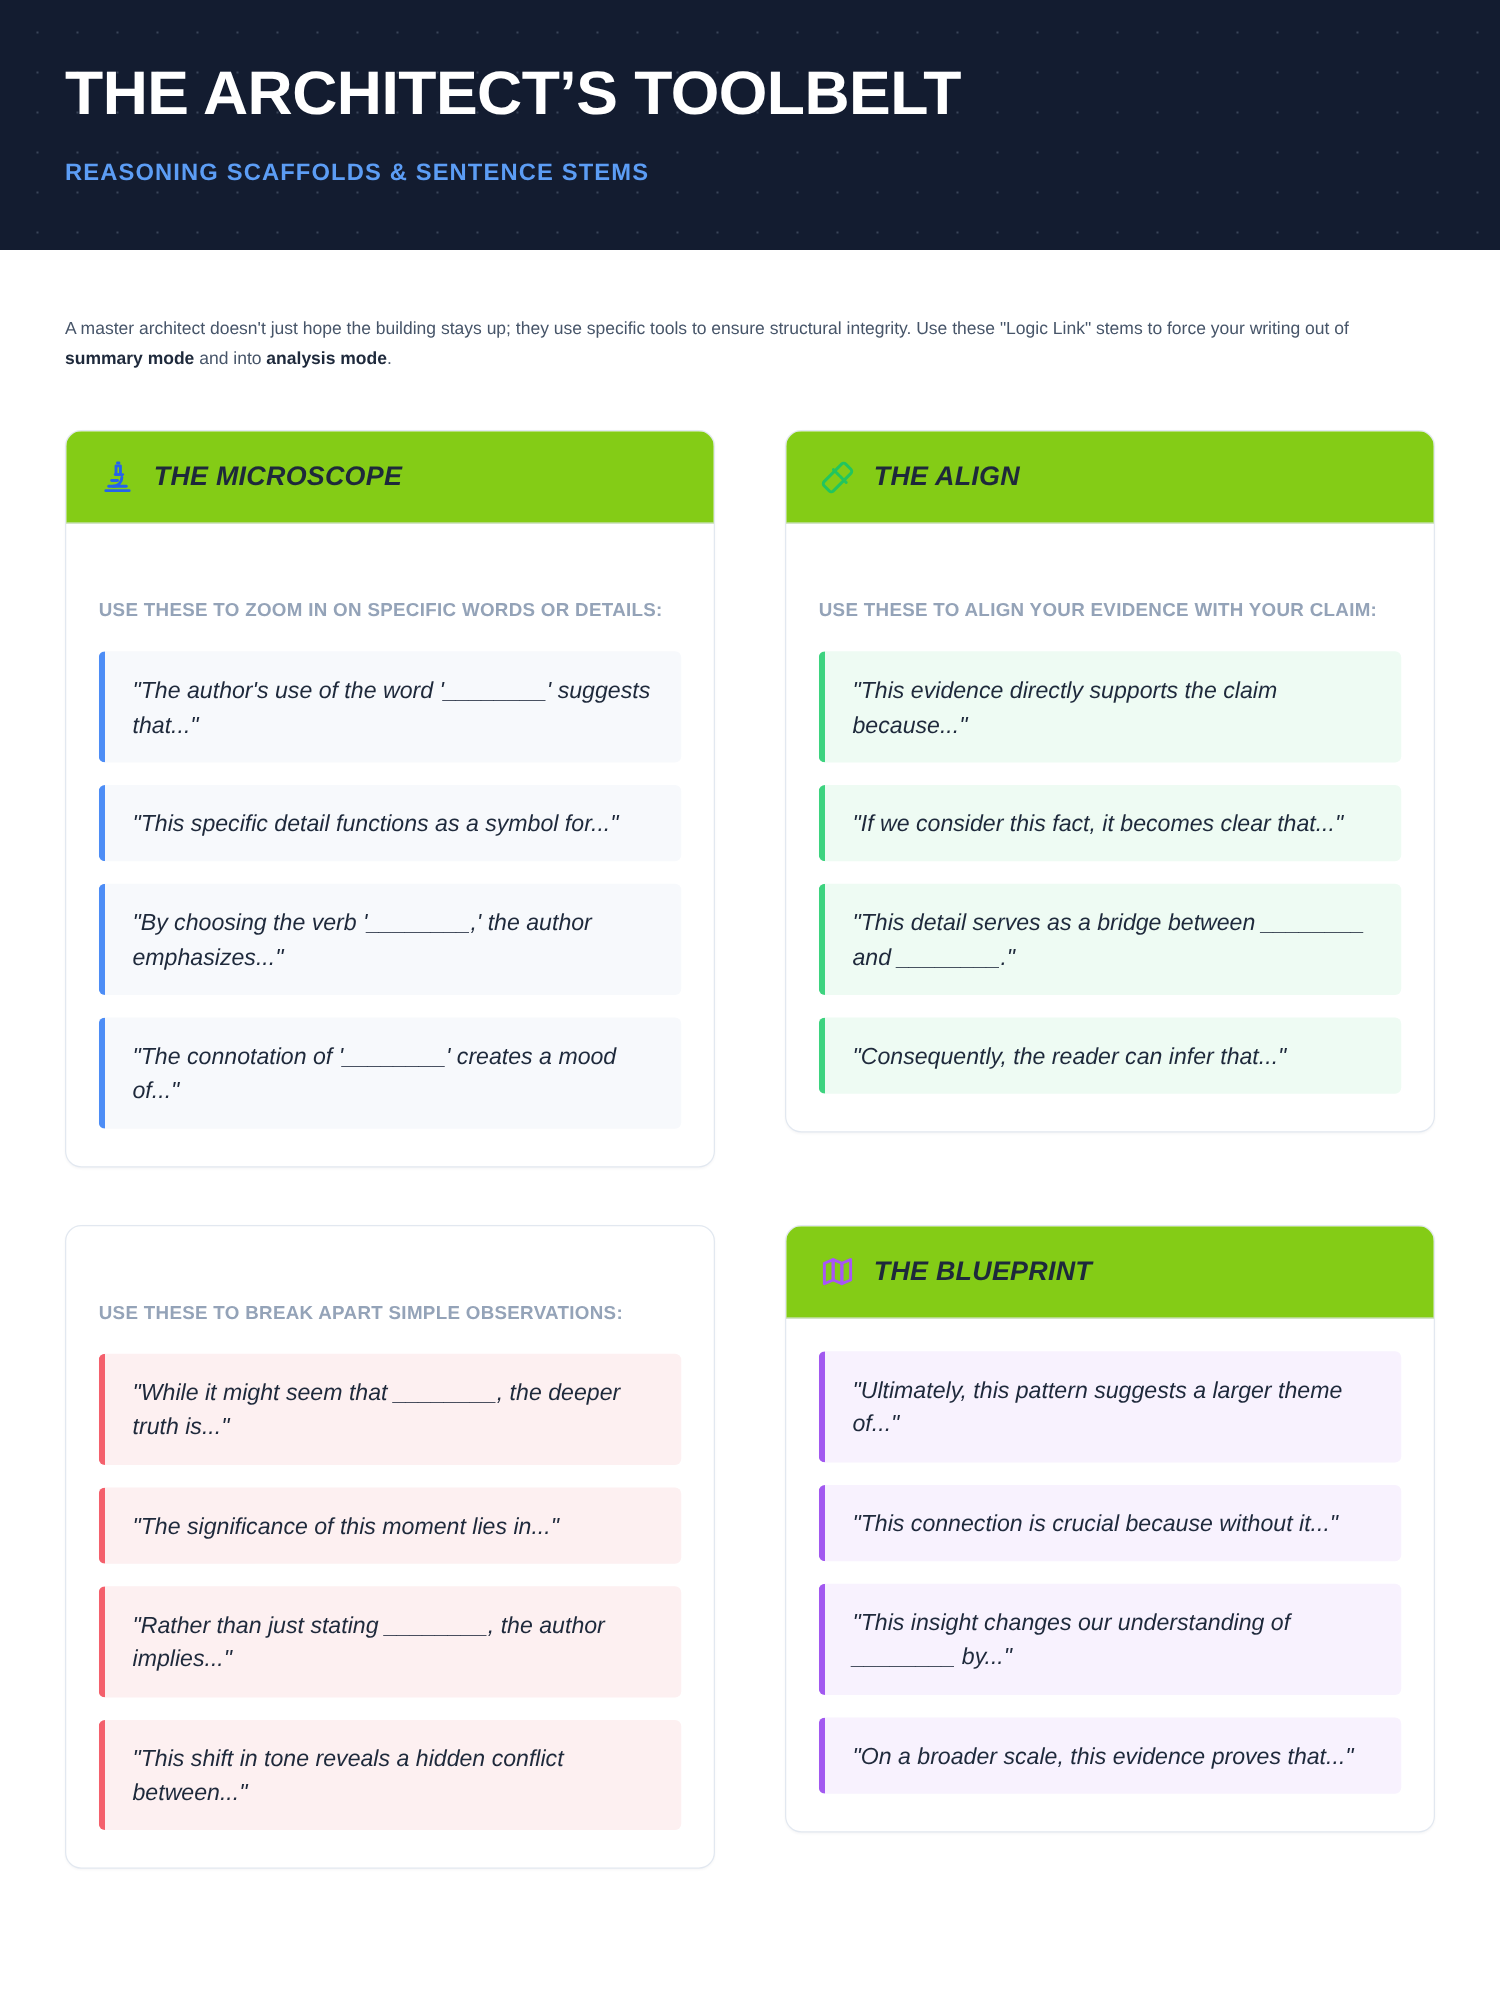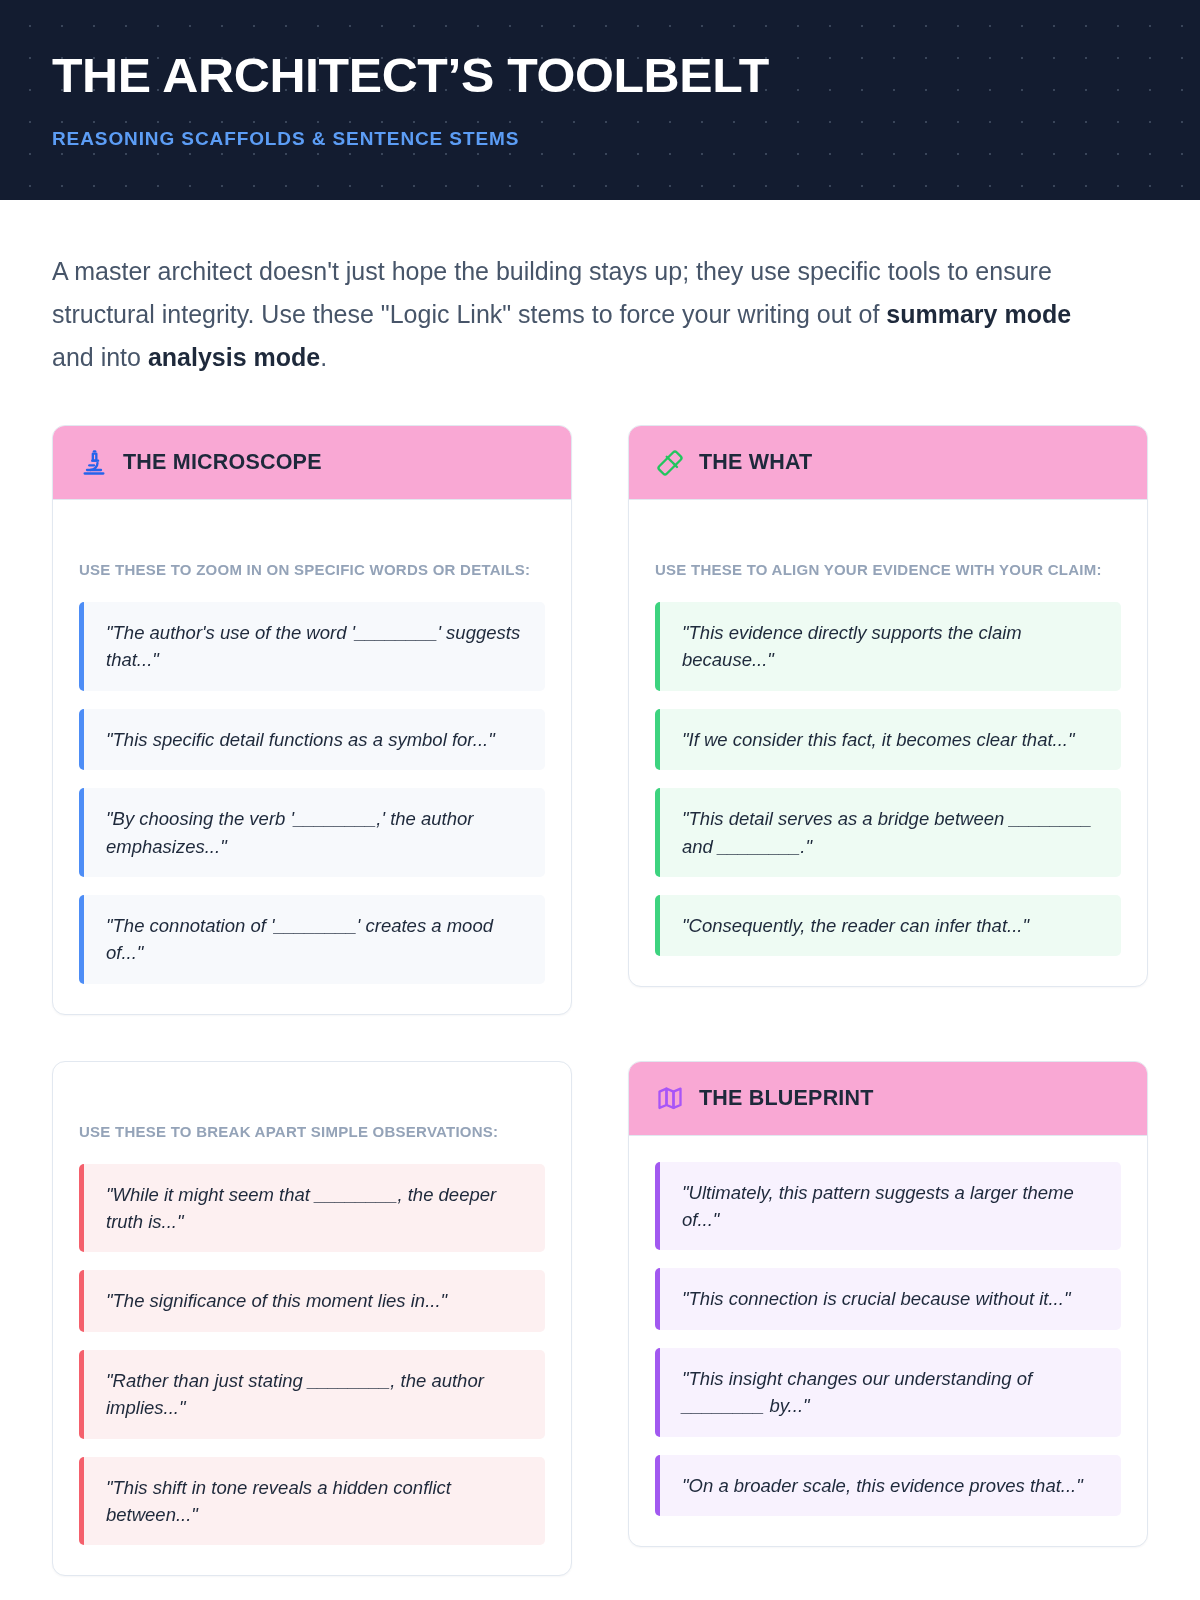--- a/index.html
+++ b/index.html
@@ -52,21 +52,21 @@
     color: #5c9df5;
     white-space: nowrap;
   }
 
   
   .intro {
     padding: 50px 52px 0 52px;
   }
 
   .intro p {
-    font-size: 25px;
+    font-size: 14px;
     line-height: 1.72;
     color: #475569;
     max-width: 1060px;
     font-weight: 400;
   }
 
   .intro b { font-weight: 700; color: #1e293b; }
 
   
   .cards-grid {
@@ -85,22 +85,23 @@
     border-radius: 13px;
     overflow: hidden;
     box-shadow: 0 1px 2px rgba(15, 23, 42, 0.04);
   }
 
   .card-head {
     display: flex;
     align-items: center;
     gap: 15px;
     padding: 22px 26px;
-    background: #f9a8d4;
+    background: #84cc16;
     border-bottom: 1px solid #e2e8f0;
+    font-style: italic;
   }
 
   .card-icon {
     width: 29px;
     height: 29px;
     flex: 0 0 29px;
     display: flex;
     align-items: center;
     justify-content: center;
   }
@@ -192,21 +193,21 @@
     <div class="card-head">
       <span class="card-icon">
         <svg width="28" height="28" viewBox="0 0 24 24" fill="none" stroke="#22c55e" stroke-width="2" stroke-linecap="round" stroke-linejoin="round">
           <rect x="1.5" y="7.5" width="21" height="9" rx="2" transform="rotate(-45 12 12)"></rect>
           <path d="M9.2 6.6l1.6 1.6"></path>
             <path d="M11.6 9l1.6 1.6"></path>
           <path d="M14 11.4l1.6 1.6"></path>
             <path d="M16.4 13.8l1.6 1.6"></path>
         </svg>
       </span>
-      <h2 class="card-title">THE WHAT</h2>
+      <h2 class="card-title">THE ALIGN</h2>
     </div>
     <div class="card-body">
       <div class="card-label">USE THESE TO ALIGN YOUR EVIDENCE WITH YOUR CLAIM:</div>
       <div class="stem-list">
         <div class="stem">"This evidence directly supports the claim because..."</div>
         <div class="stem">"If we consider this fact, it becomes clear that..."</div>
         <div class="stem">"This detail serves as a bridge between ________ and ________."</div>
         <div class="stem">"Consequently, the reader can infer that..."</div>
       </div>
     </div>

